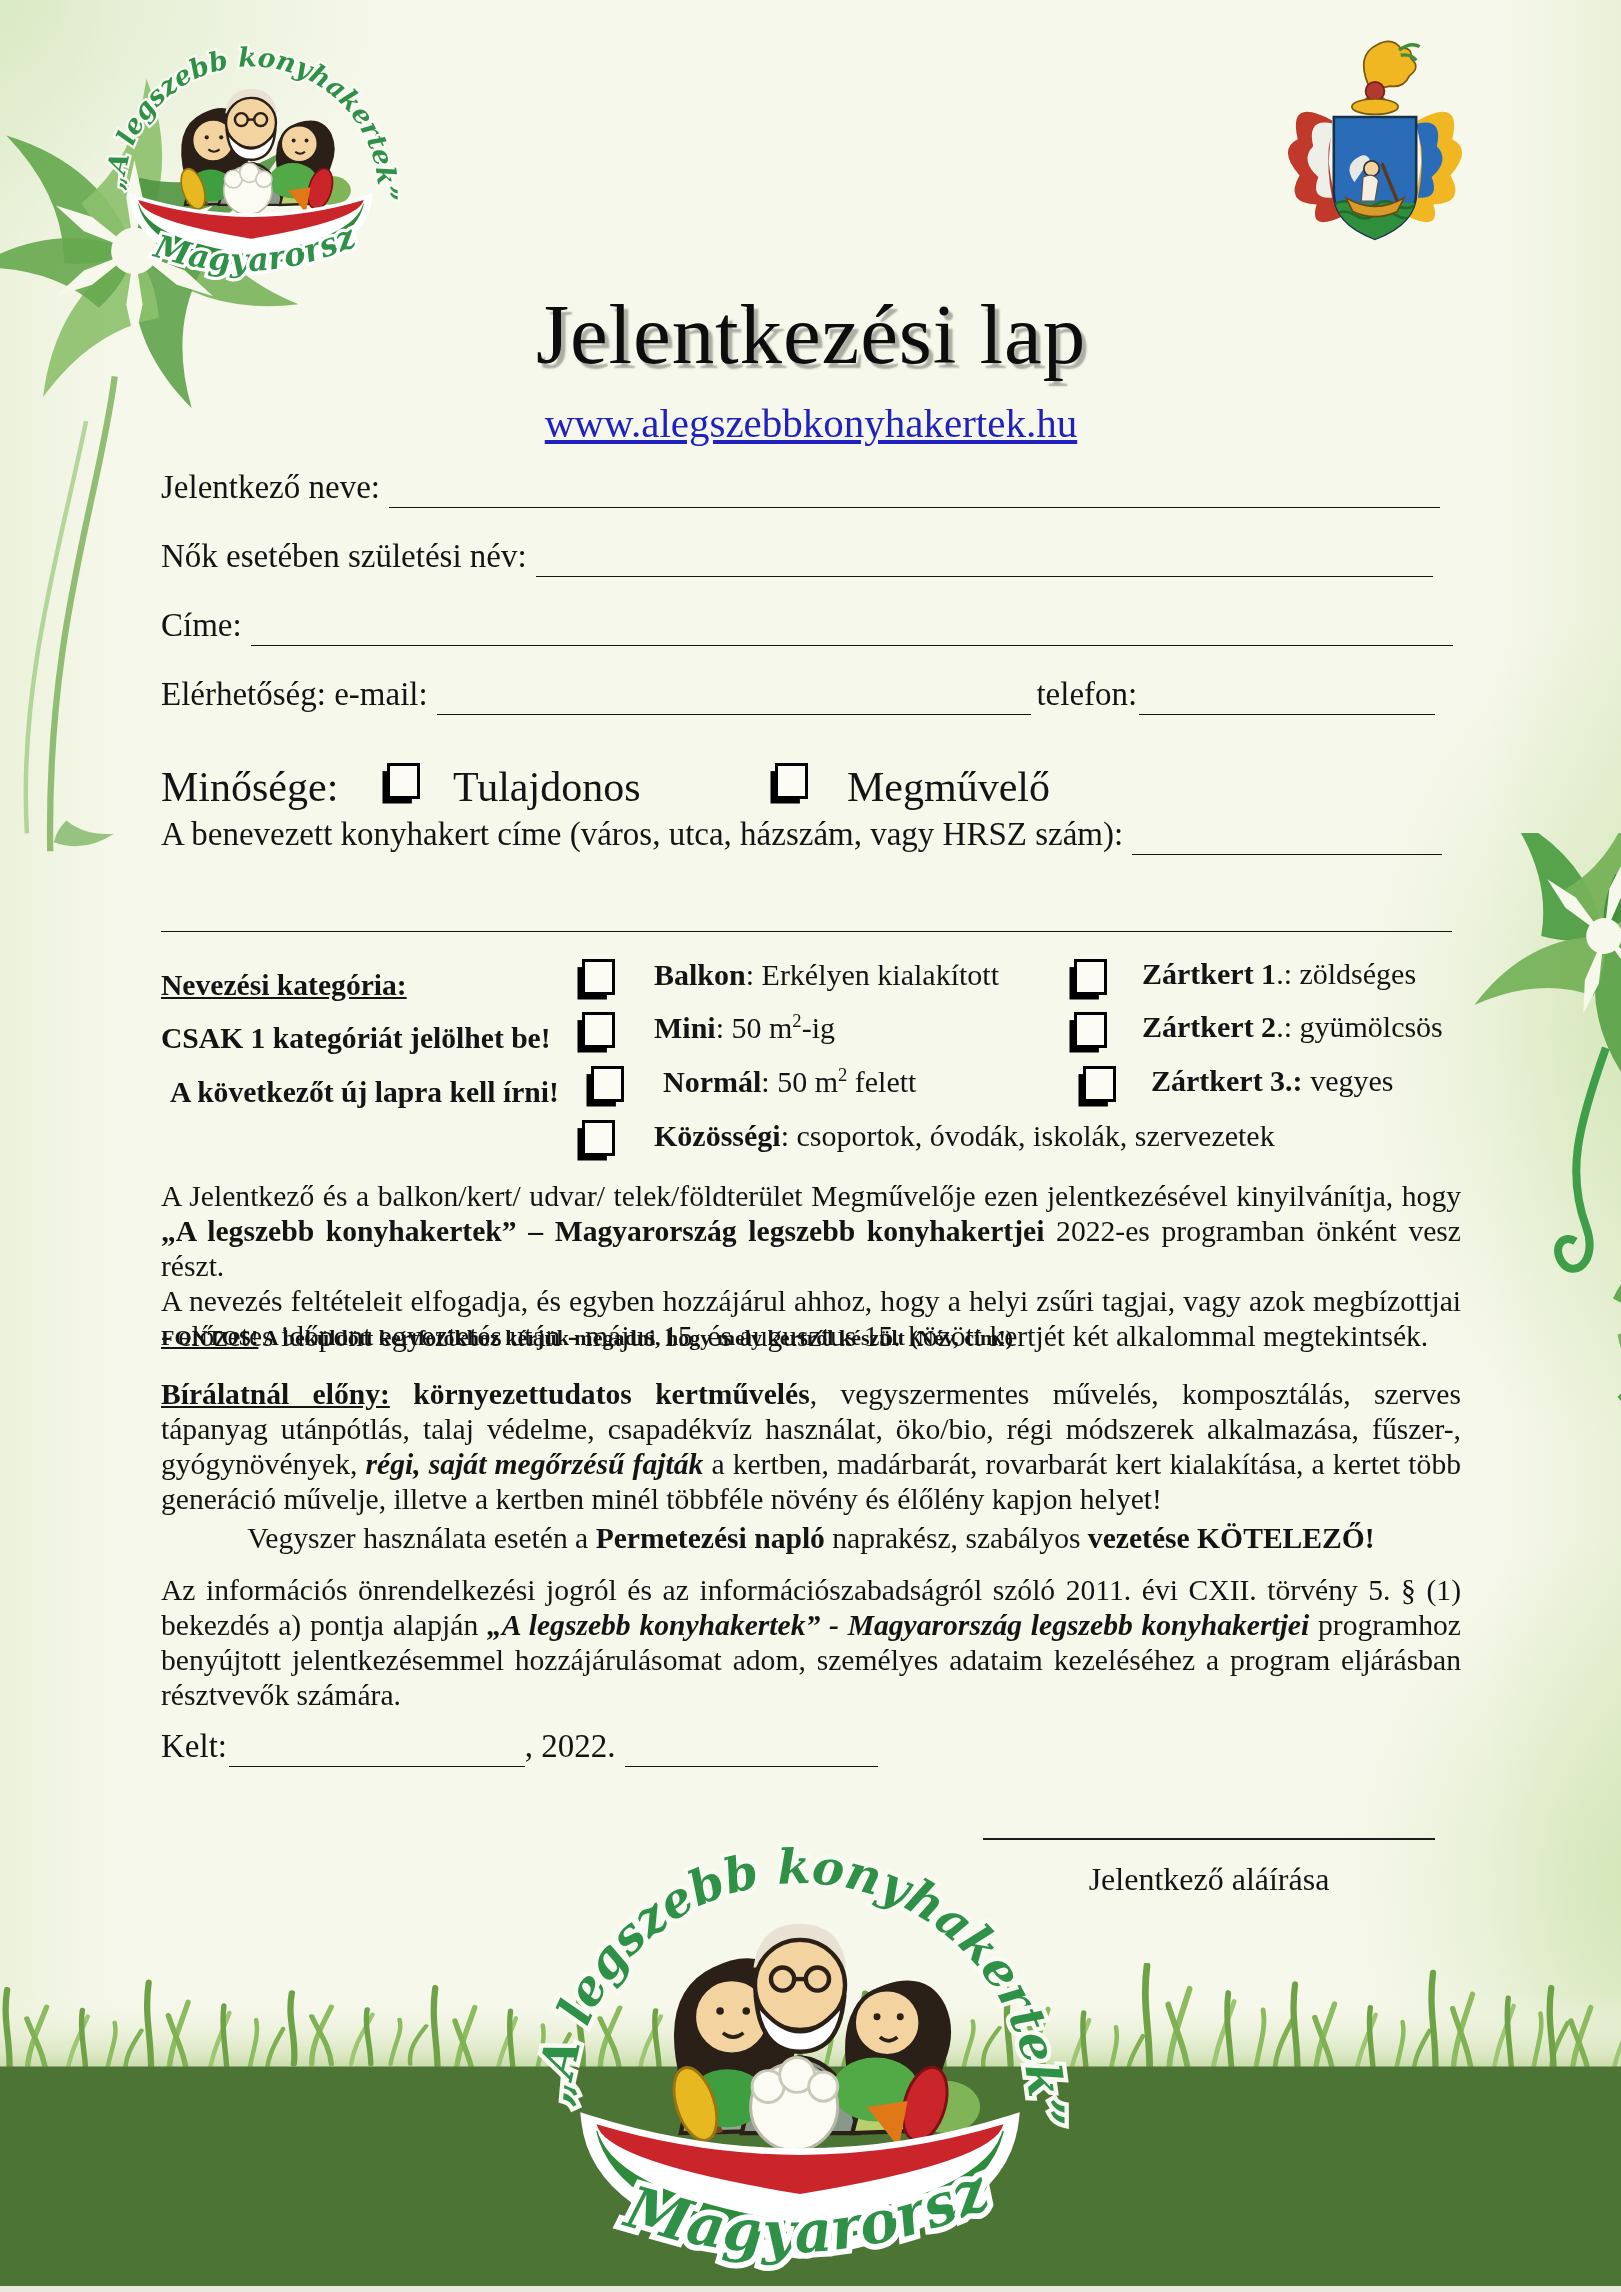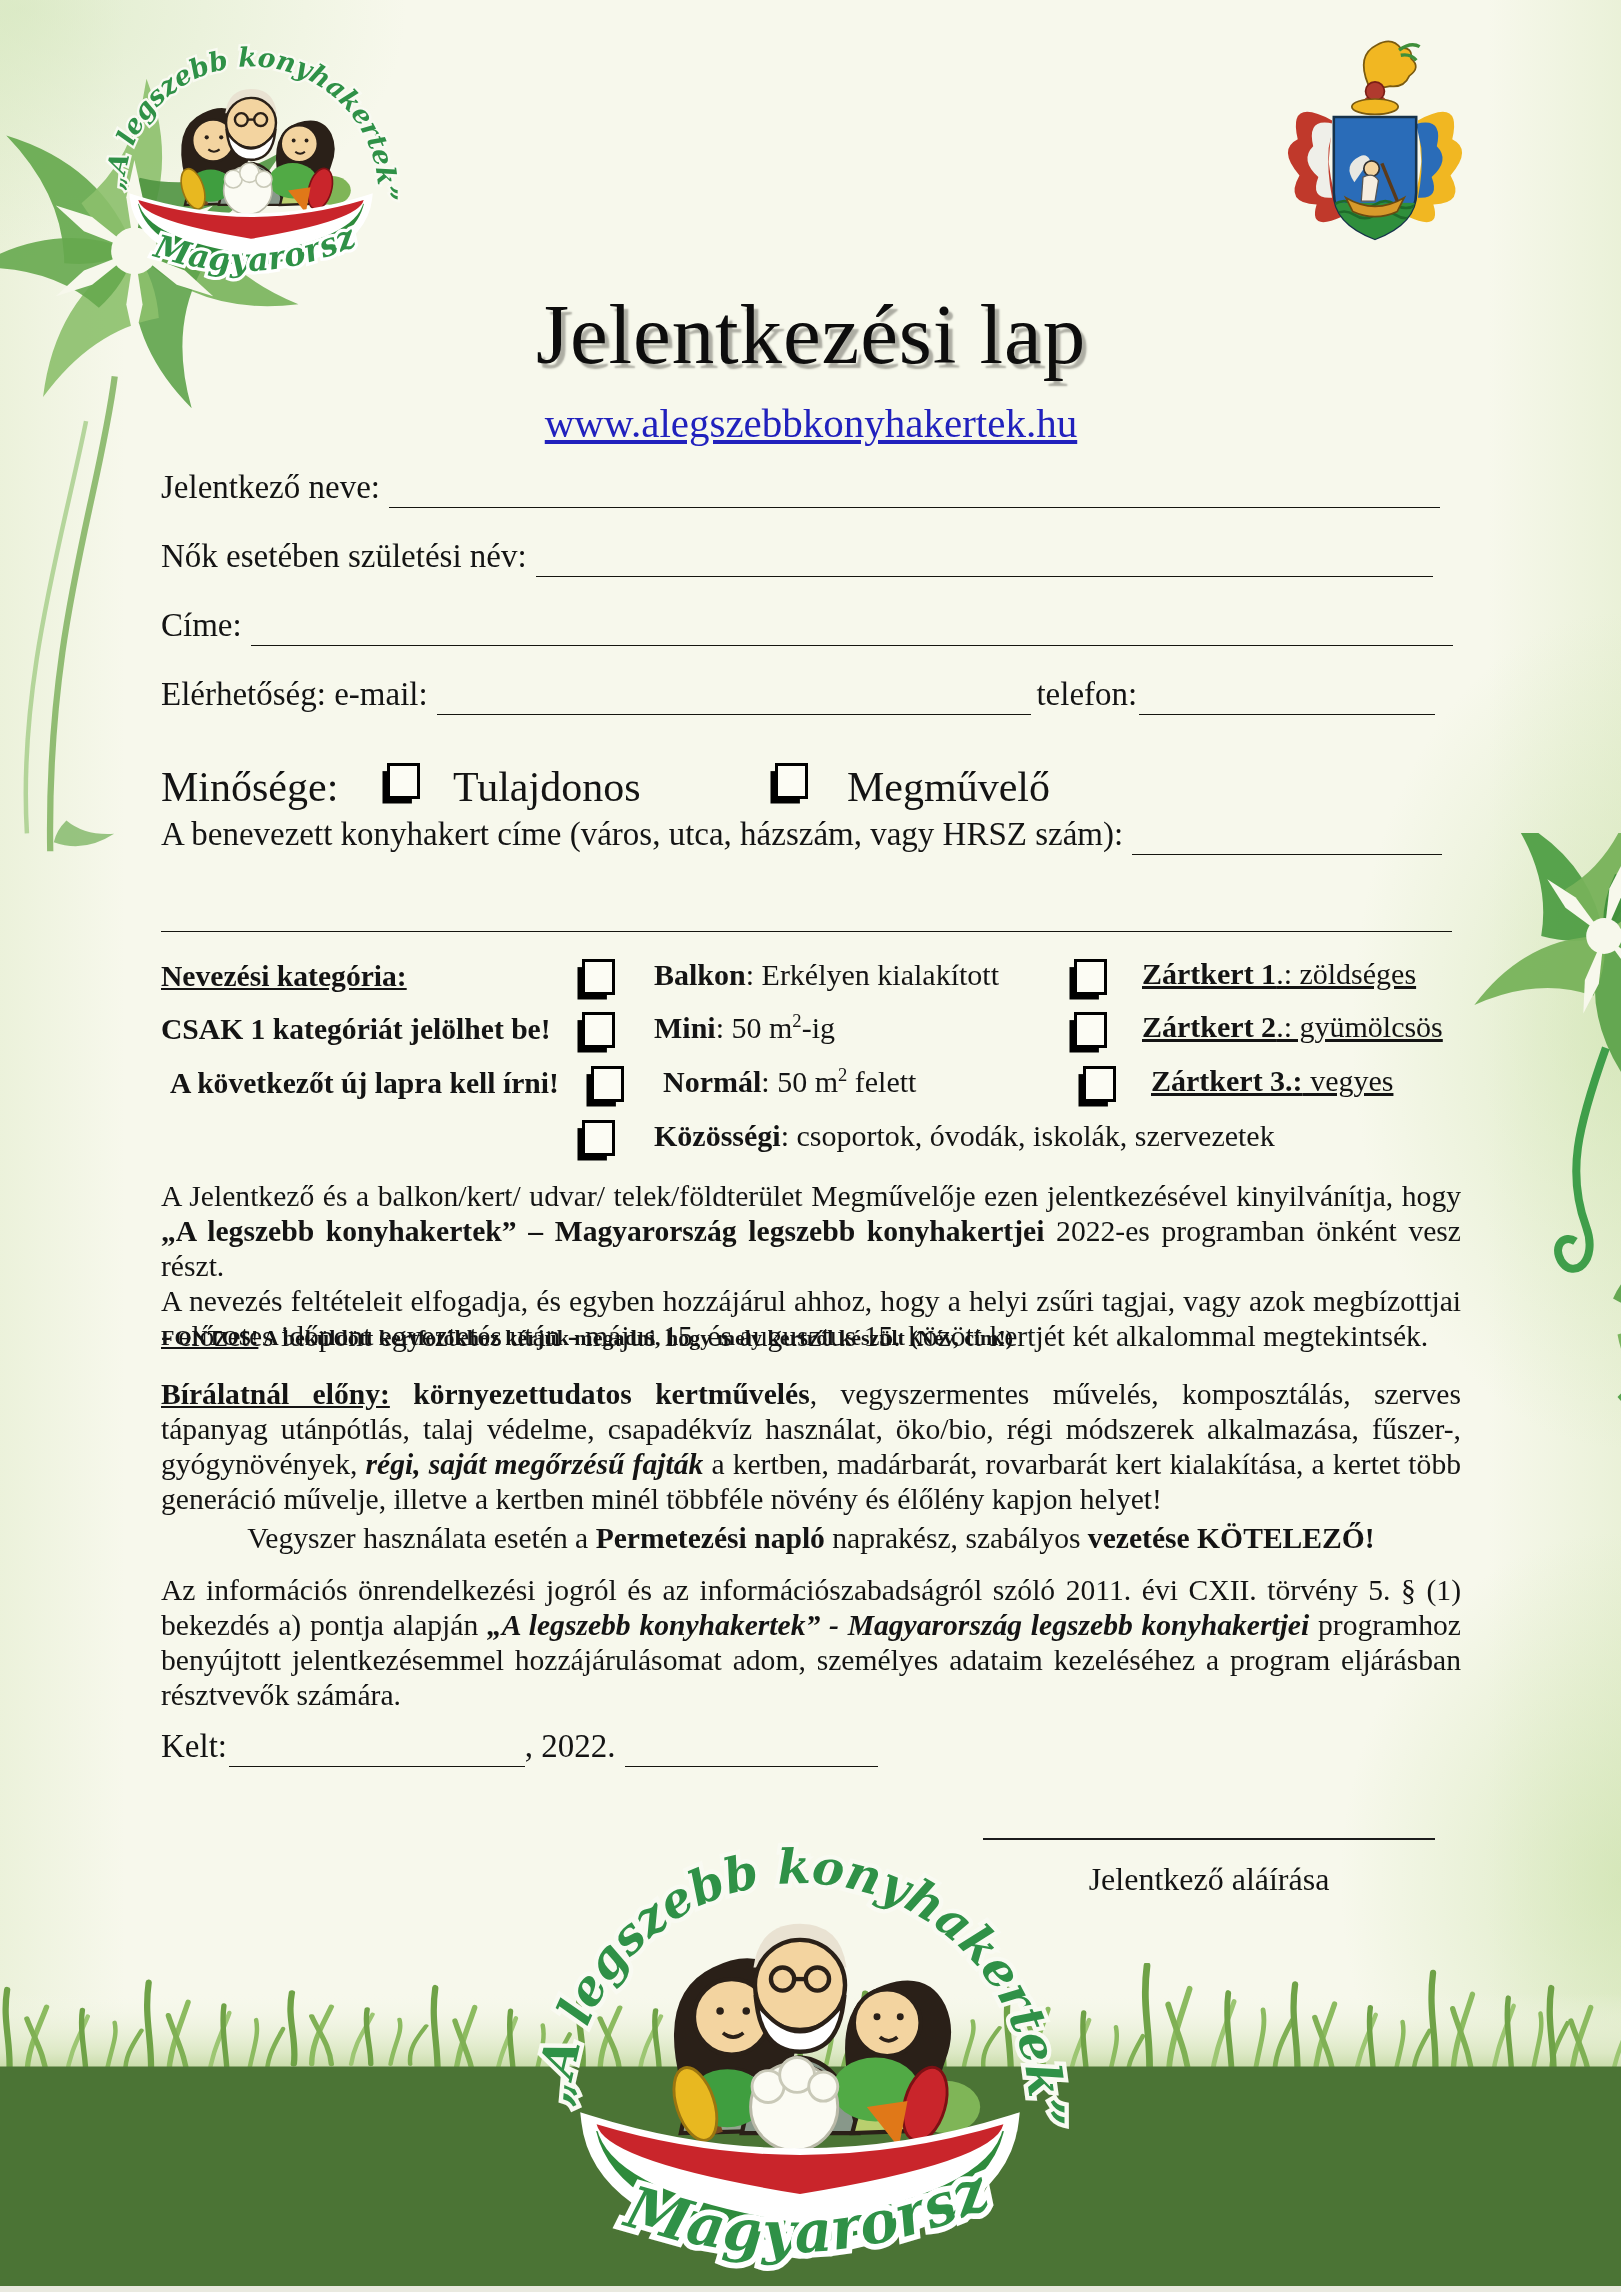--- a/index.html
+++ b/index.html
@@ -24,25 +24,25 @@
   .frow{display:flex;align-items:flex-end;font-size:33px;line-height:1.25;}
   .fill{border-bottom:1.8px solid #15150f;flex:1;height:41px;margin-left:9px;}
   .fill.fixed{flex:none;}
   .lbl{white-space:nowrap;}
   .fullline{border-top:1.8px solid #15150f;}
   
   .cb{display:inline-block;width:27px;height:30px;border:3.6px solid #000;background:#fcfcf4;
       box-shadow:-6.3px 6.3px 0 -1.8px #000;cursor:pointer;flex:none;}
   
   .catrow{position:absolute;left:161px;width:1300px;height:52px;font-size:30px;}
-  .catrow .c0{position:absolute;left:0;top:5px;font-weight:bold;font-size:29.6px;white-space:nowrap;}
+  .catrow .c0{position:absolute;left:0;top:14px;font-weight:bold;font-size:29.6px;white-space:nowrap;}
   .catrow .cb.m{position:absolute;left:421px;top:3.6px;}
   .catrow .t.m{position:absolute;left:493px;top:1.8px;white-space:nowrap;}
   .catrow .cb.z{position:absolute;left:913px;top:3.6px;}
-  .catrow .t.z{position:absolute;left:981px;top:1.8px;white-space:nowrap;text-decoration:underline;}
+  .catrow .t.z{position:absolute;left:981px;top:1.8px;white-space:nowrap;}
   .bold{font-weight:bold;}
   .ul{text-decoration:underline;}
   .bi{font-weight:bold;font-style:italic;}
   sup{font-size:.62em;}
   
   .para{left:161px;width:1300px;font-size:29.6px;line-height:35px;text-align:justify;}
   .para p{margin:0;}
   .centerline{left:161px;width:1300px;font-size:29.6px;text-align:center;}
   
   .sigline{left:983px;top:1838px;width:452px;border-top:2.7px solid #1c1c1c;}

